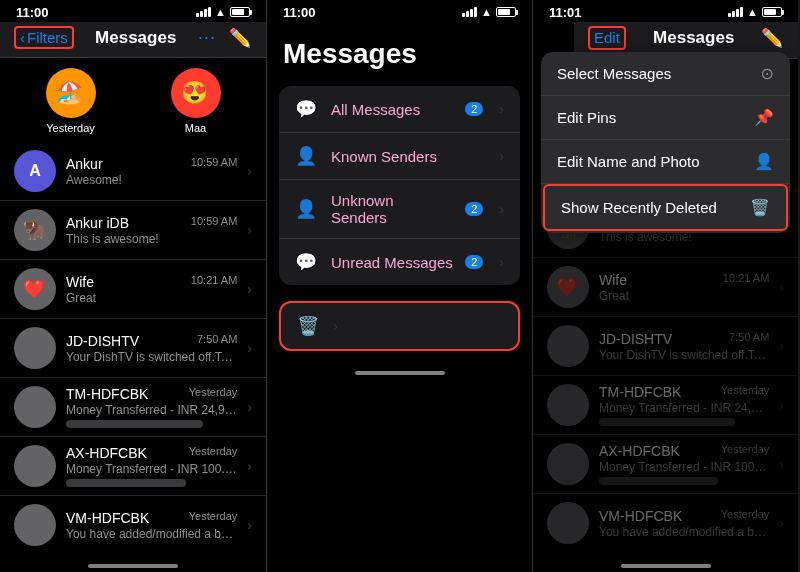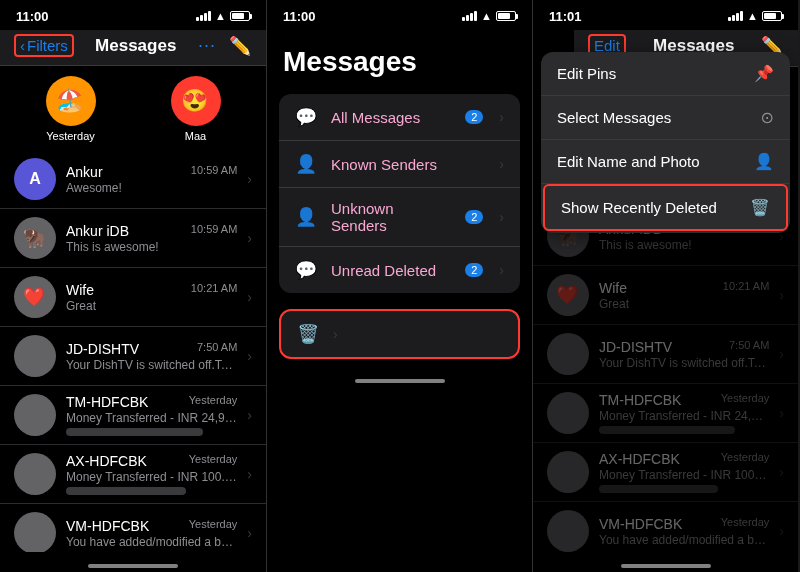--- a/index.html
+++ b/index.html
@@ -32,21 +32,21 @@
     .phone + .phone {
       border-left: 1px solid #333;
     }
     
     .status-bar {
       display: flex;
       justify-content: space-between;
       align-items: center;
       padding: 6px 16px 4px;
       background: #000;
-      height: 30px;
+      height: 22px;
     }
     .status-time {
       color: #fff;
       font-size: 13px;
       font-weight: 600;
     }
     .status-icons {
       display: flex;
       align-items: center;
       gap: 4px;
@@ -534,21 +534,21 @@
         <span class="menu-item-chevron">›</span>
       </div>
       <div class="menu-item">
         <span class="menu-item-icon">👤</span>
         <span class="menu-item-label">Unknown Senders</span>
         <span class="menu-item-badge">2</span>
         <span class="menu-item-chevron">›</span>
       </div>
       <div class="menu-item">
         <span class="menu-item-icon">💬</span>
-        <span class="menu-item-label">Unread Deleted</span>
+        <span class="menu-item-label">Unread Messages</span>
         <span class="menu-item-badge">2</span>
         <span class="menu-item-chevron">›</span>
       </div>
     </div>
 
     <div class="recently-deleted-section">
       <div class="recently-deleted-item">
         <span class="trash-icon">🗑️</span>
         <span class="menu-item-chevron">›</span>
       </div>
@@ -579,26 +579,26 @@
     <div class="nav-bar-phone3">
       <div class="edit-btn-highlight">
         <span class="edit-btn">Edit</span>
       </div>
       <span class="nav-title">Messages</span>
       <span class="nav-icon">✏️</span>
     </div>
 
     <div class="dropdown-menu">
       <div class="dropdown-item">
+        <span class="dropdown-label">Select Messages</span>
+        <span class="dropdown-icon">⊙</span>
+      </div>
+      <div class="dropdown-item">
         <span class="dropdown-label">Edit Pins</span>
         <span class="dropdown-icon">📌</span>
-      </div>
-      <div class="dropdown-item">
-        <span class="dropdown-label">Select Messages</span>
-        <span class="dropdown-icon">⊙</span>
       </div>
       <div class="dropdown-item">
         <span class="dropdown-label">Edit Name and Photo</span>
         <span class="dropdown-icon">👤</span>
       </div>
       <div style="border: 2px solid #ff3b30; margin: 0 2px 2px; border-radius: 6px; overflow: hidden;">
         <div class="dropdown-item" style="border-bottom:none;">
           <span class="dropdown-label">Show Recently Deleted</span>
           <span class="dropdown-icon">🗑️</span>
         </div>

